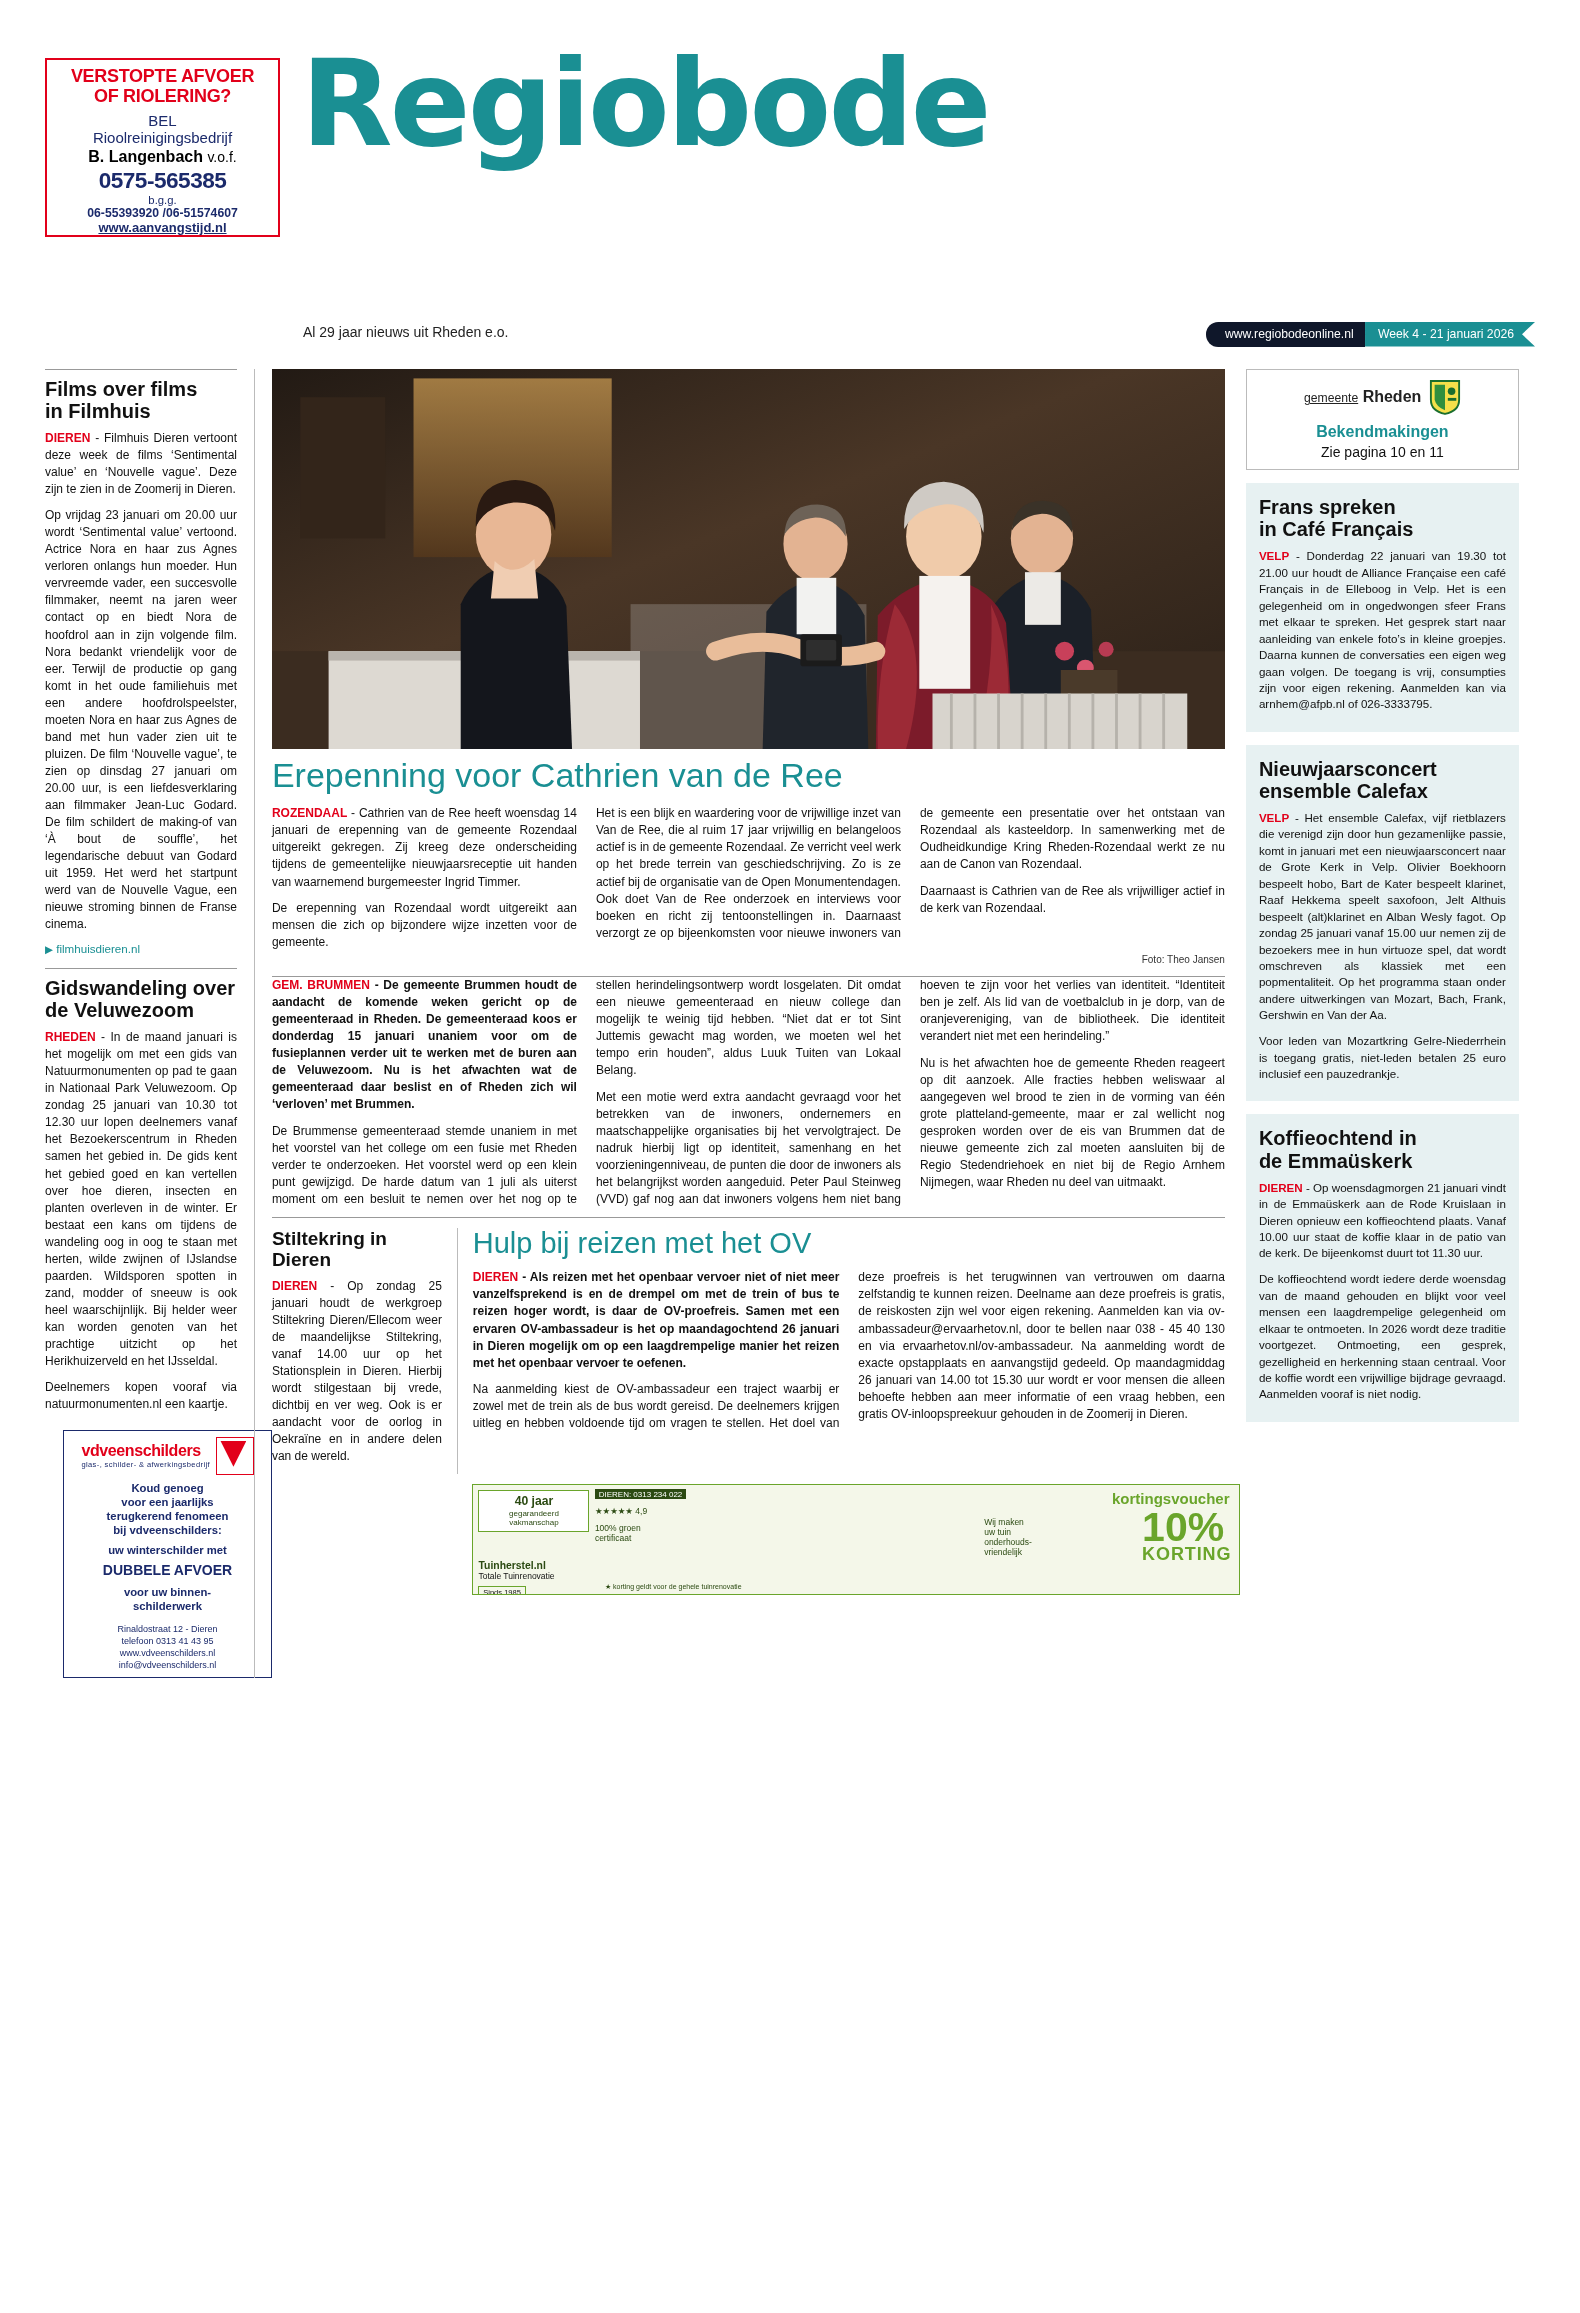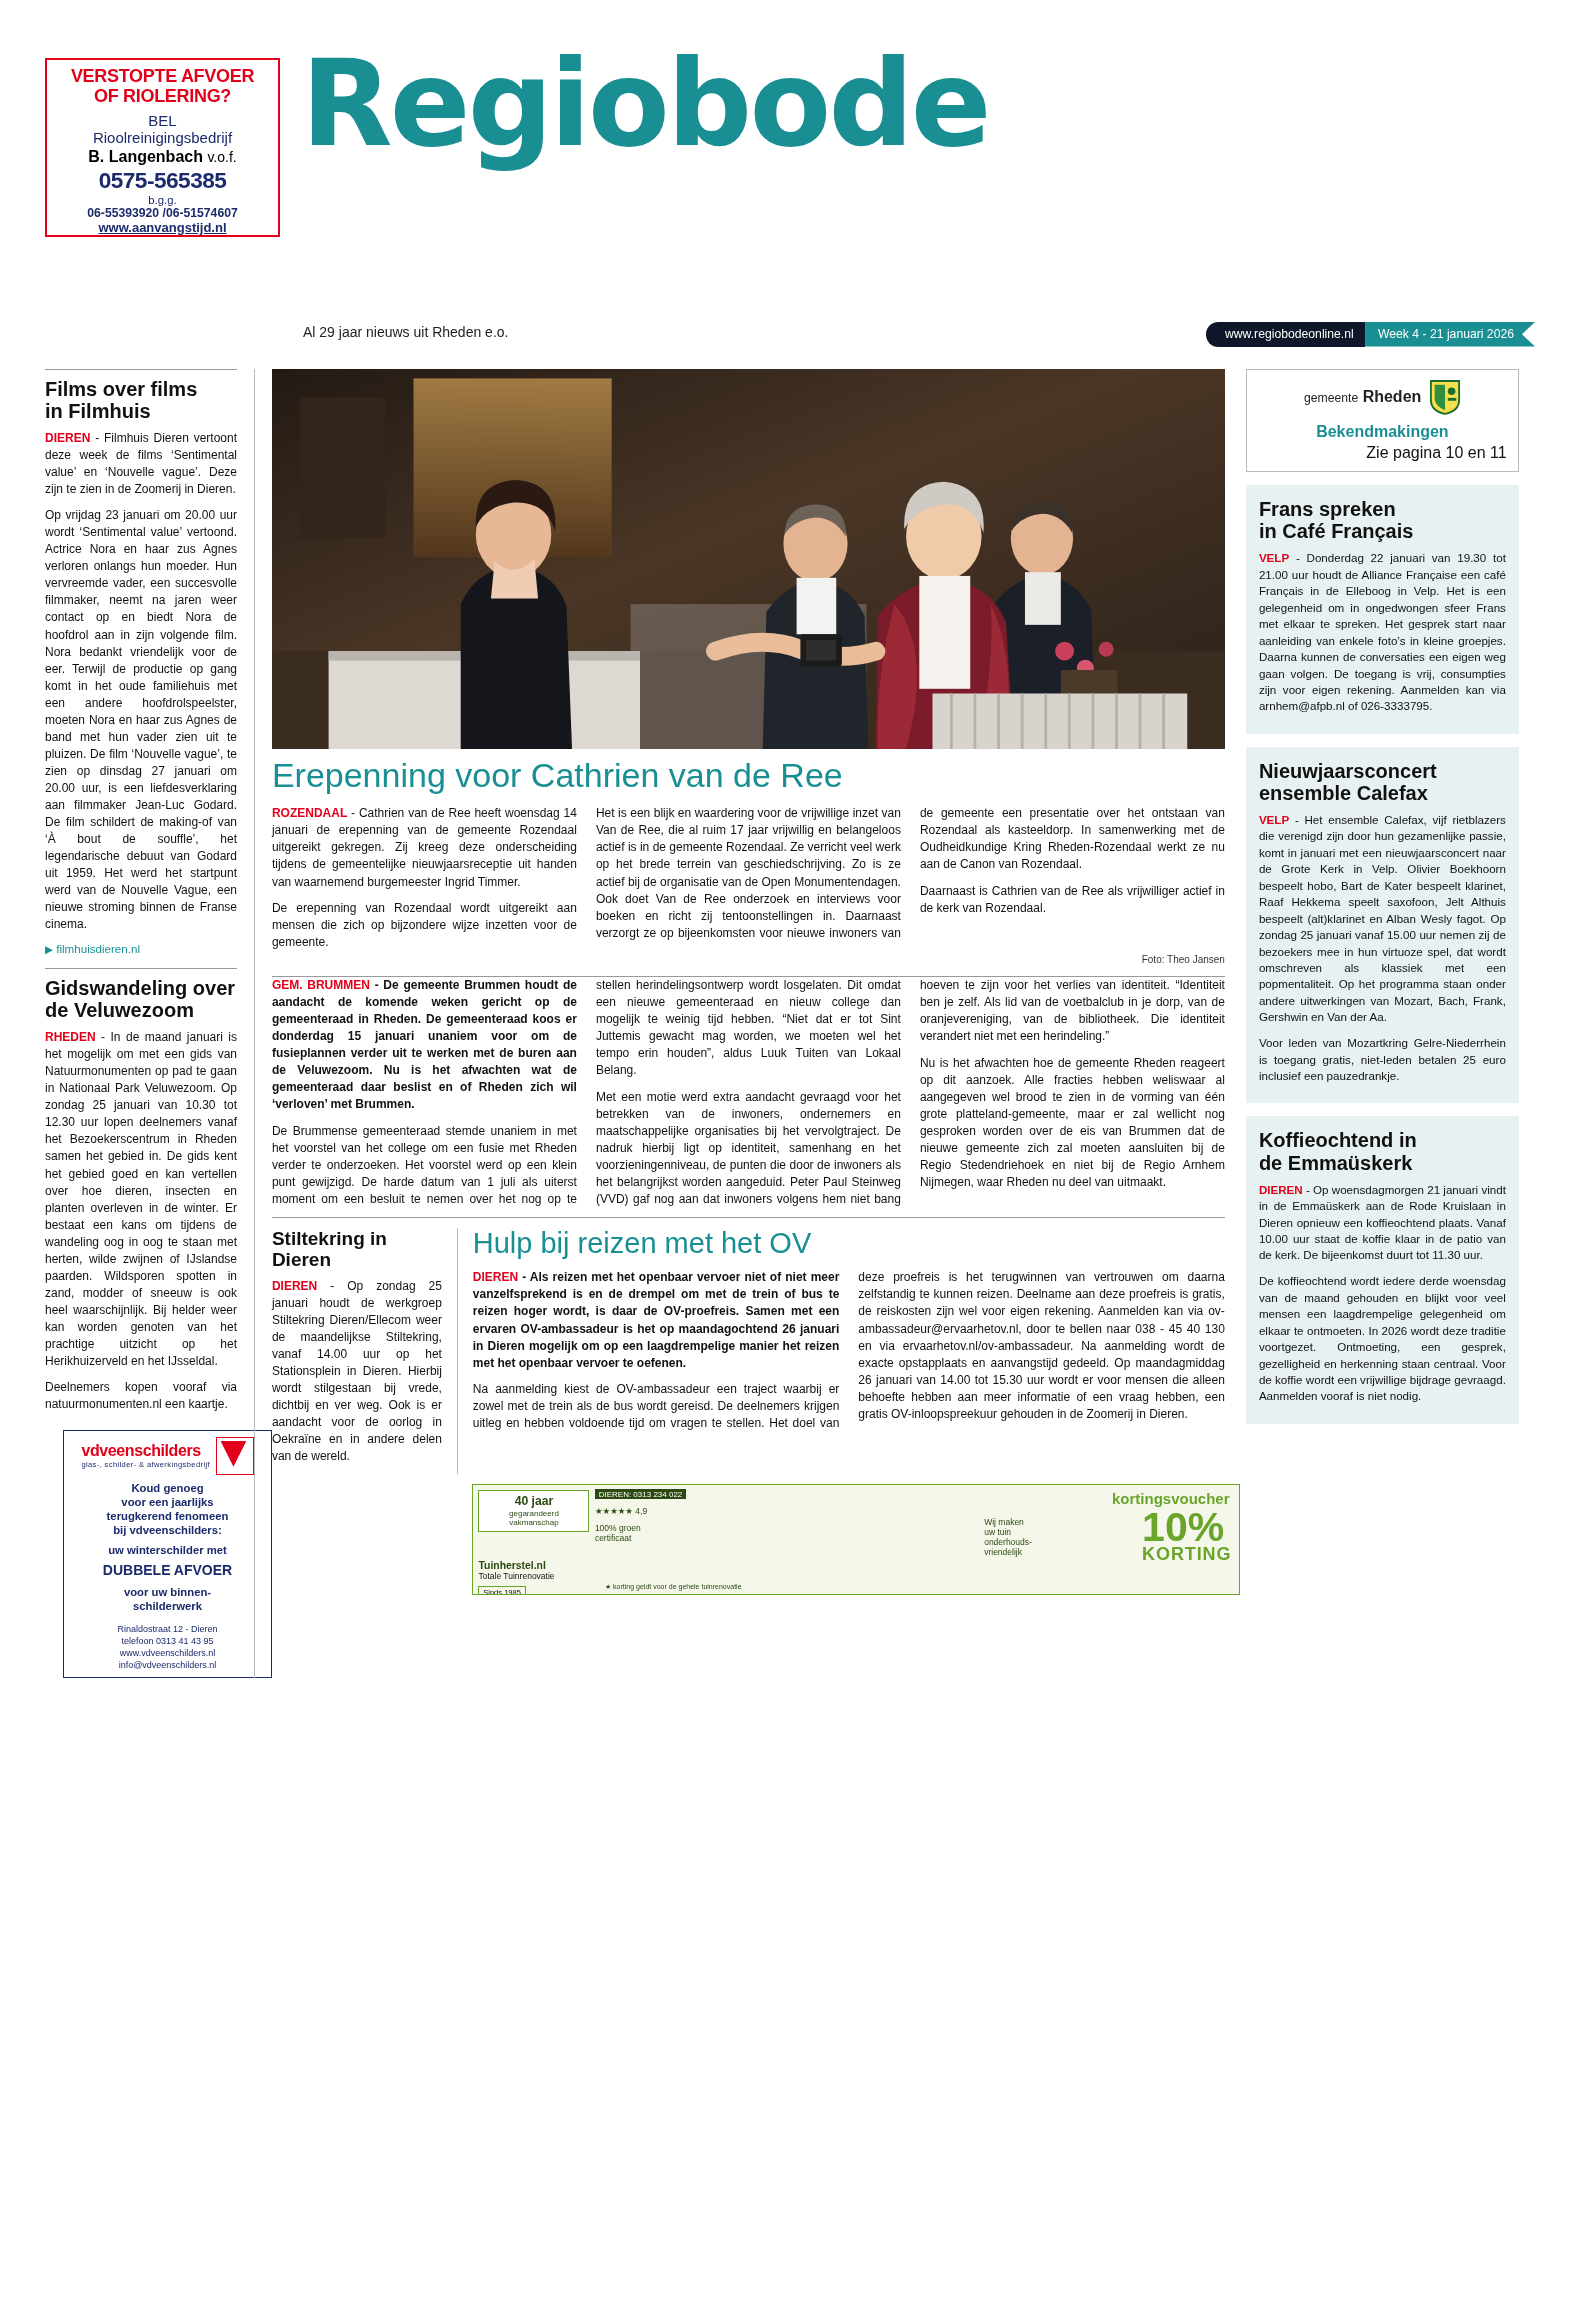--- a/index.html
+++ b/index.html
@@ -88,21 +88,21 @@
   .multi2 { column-count: 2; column-gap: 19px; }
 
   
   .box-gem {
     border: 0.9px solid #bbb; background: #fff; padding: 9.4px 11.3px; text-align: center;
   }
   .gem-row { display: flex; align-items: center; justify-content: center; gap: 7.5px; }
   .gem-row .gname { font-size: 16px; color: #222; }
   .gem-row .gname b { font-weight: bold; }
   .bekend { color: #1a8f93; font-weight: bold; font-size: 16px; margin-top: 7.5px; }
-  .bekend-sub { font-size: 16px; margin-top: 2.8px; text-align: right; }
+  .bekend-sub { font-size: 14px; margin-top: 2.8px; }
 
   .tealpanel { background: #e7f1f2; padding: 13px 13px 9.4px 13px; margin-top: 13px; }
   .tealpanel h2 { font-size: 20px; font-weight: bold; margin: 0 0 7.5px 0; line-height: 1.12; }
   .tealpanel .artbody { font-size: 11.6px; }
 
   
   .ad2 {
     border: 1.9px solid #1b2a6b; padding: 5.6px; text-align: center; width: 209px; margin-left: 18px;
   }
   .ad2 .brand { color: #e2001a; font-weight: bold; font-size: 16px; letter-spacing: -0.4px; }
@@ -350,21 +350,21 @@
           </div>
           <div class="foot" style="left:132px;">★ korting geldt voor de gehele tuinrenovatie</div>
         </div>
 
       </div>
 
       <div class="col-right">
         <div class="box-gem">
           <div class="gem-row">
             <div class="gname">
-              <span style="font-size:12.2px;">gemeente</span>
+              <span style="font-size:12.2px;text-decoration:underline;">gemeente</span>
               <b>Rheden</b>
             </div>
             <svg width="32" height="36" viewBox="0 0 34 38">
               <path d="M2 2 H32 V22 Q32 34 17 37 Q2 34 2 22 Z" fill="#f5e04a" stroke="#1a6e2e" stroke-width="2"></path>
               <path d="M6 6 H17 V33 Q8 30 6 22 Z" fill="#2f8f3e"></path>
               <circle cx="24" cy="13" r="4" fill="#1a6e2e"></circle>
               <rect x="20" y="20" width="9" height="3" fill="#1a6e2e"></rect>
             </svg>
           </div>
           <div class="bekend">Bekendmakingen</div>

